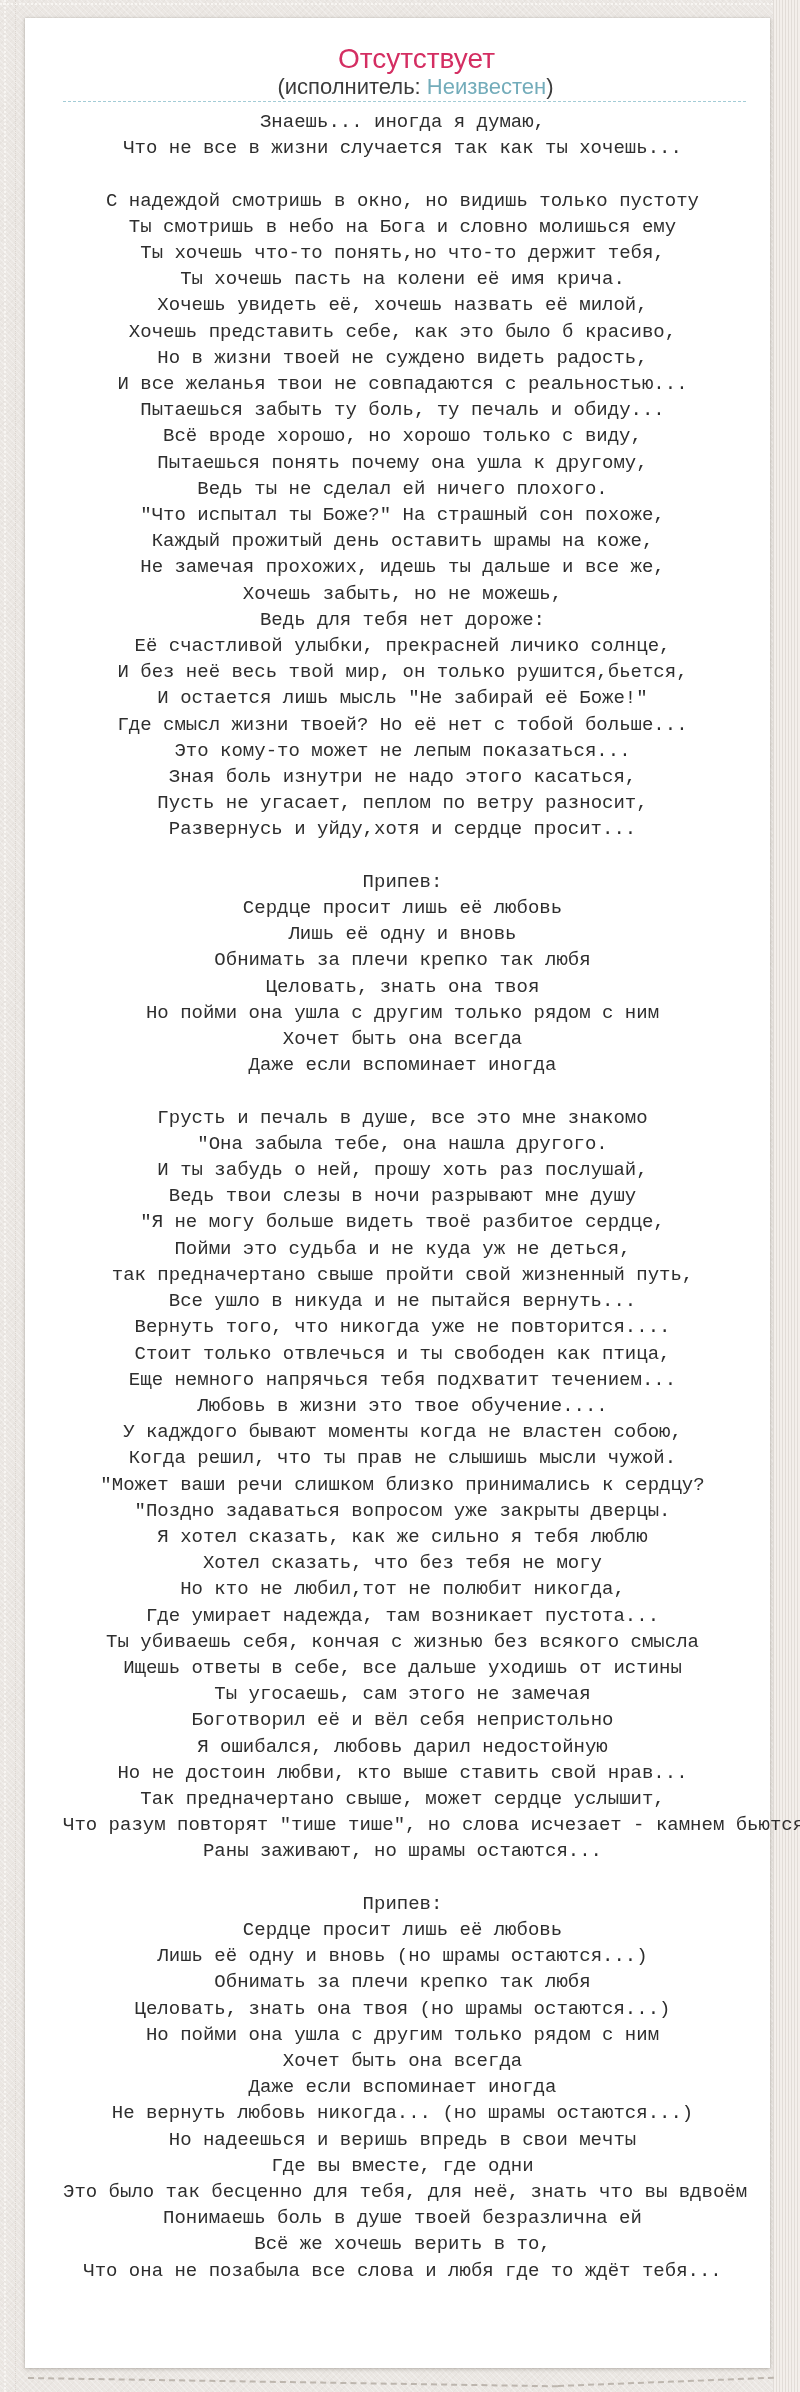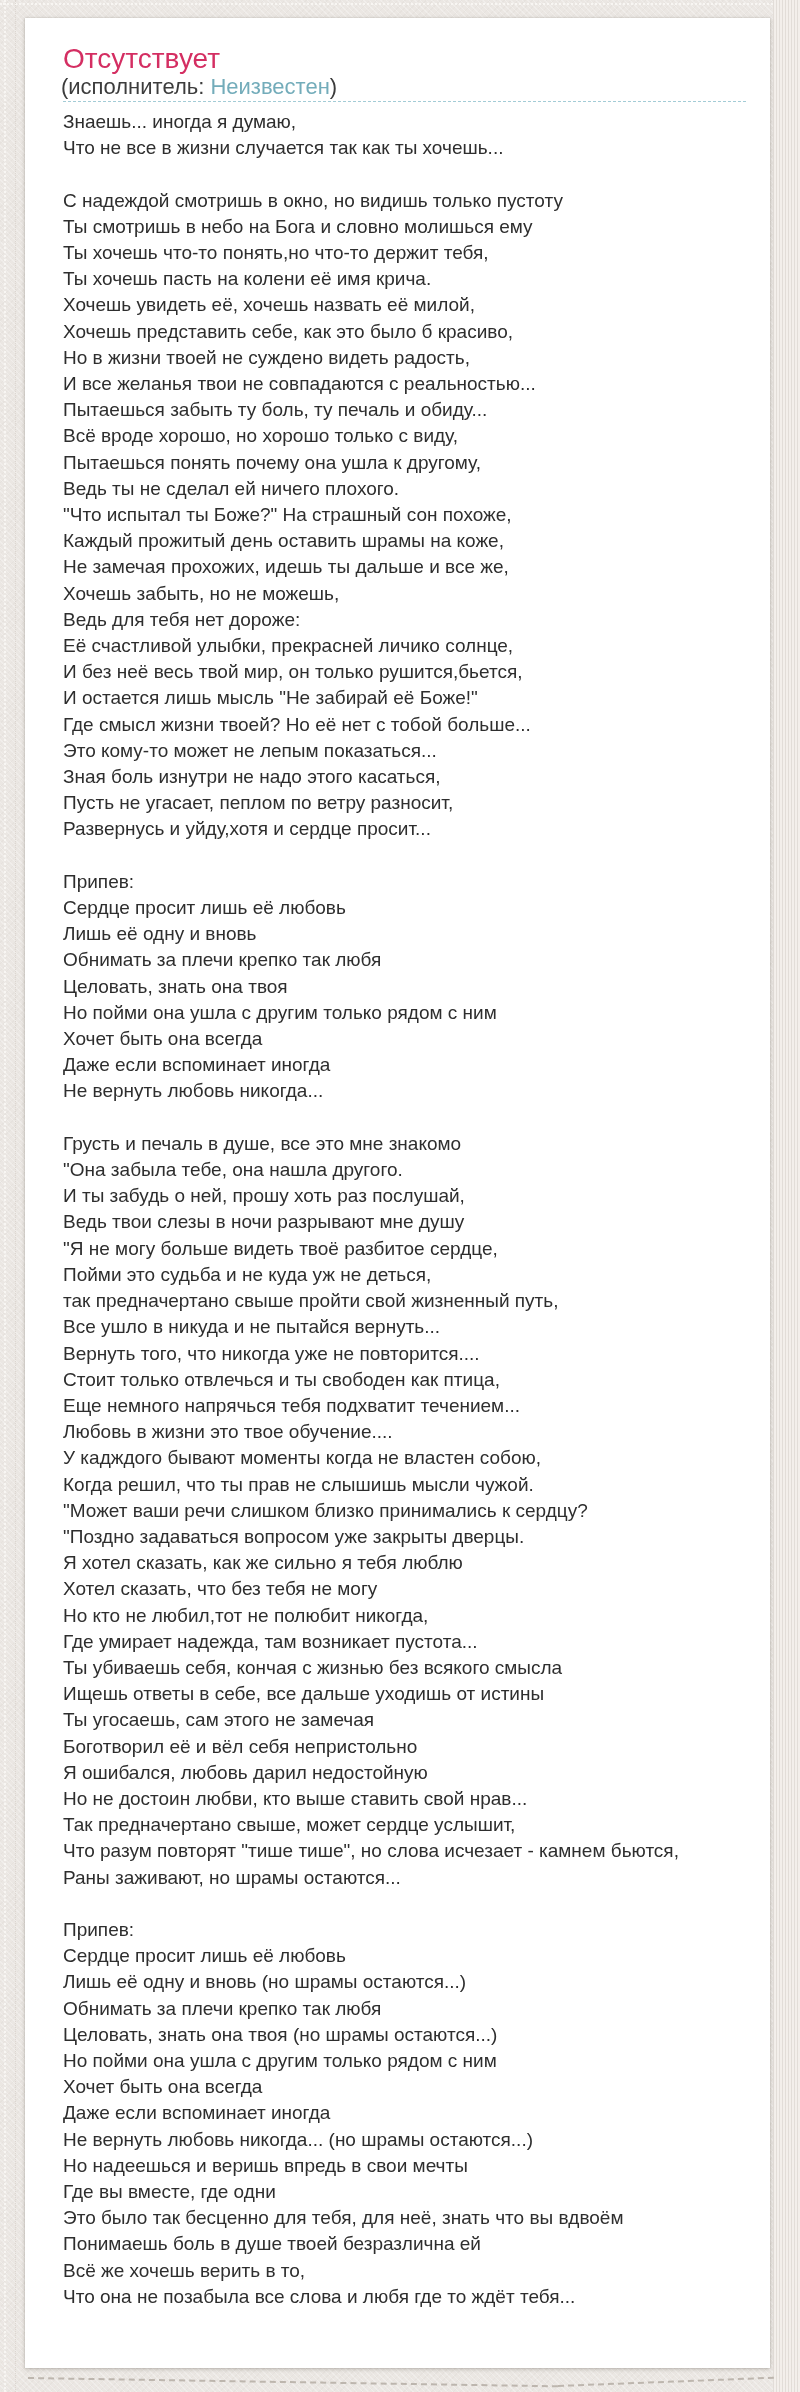--- a/index.html
+++ b/index.html
@@ -24,40 +24,41 @@
     border-left:1px dotted #dcd6d0;
   }
   .right-ribs {
     position:absolute; right:0; top:0; width:27px; height:2392px;
     background:repeating-linear-gradient(90deg, #e2ddd8 0 1px, #f3efeb 1px 3px);
   }
   .card {
     position:absolute; left:25px; top:18px; width:745px; height:2350px;
     background:#ffffff; box-sizing:border-box;
     box-shadow:0 1px 4px rgba(90,80,70,.35), 0 0 1px rgba(90,80,70,.25);
+    text-align:center;
   }
   .title {
     margin:26px 0 0 0; padding:0 0 0 38px;
     font-size:28px; line-height:30px; font-weight:400;
     color:var(--title_pink, #d42e62);
   }
   .subtitle {
     margin-top:2px; padding-left:36px;
     font-size:22px; line-height:22px; color:#3c3c3c; white-space:pre;
   }
   .artist-link { color:var(--link_teal, #73acba); text-decoration:none; cursor:pointer; }
   .separator {
     margin:3px 24px 0 38px; height:0;
     border-bottom:1px dashed var(--dash_blue, #a3ccd6);
   }
   .lyrics {
     padding:7px 28px 0 38px;
     font-size:19px; color:#2e2e2e;
   }
-  .stanza { margin:0 0 26.2px 0; }
+  .stanza { margin:0 0 26.2px 0;font-family:Liberation Mono, monospace; }
   .stanza:last-child { margin-bottom:0; }
   .lyric-line {
     line-height:26.2px; min-height:26.2px; white-space:pre;
   }
   .curl-left {
     position:absolute; left:28px; top:2377px; width:530px; height:0;
     border-bottom:2px dashed #bdb6ae; transform:rotate(0.9deg); transform-origin:left center;
   }
   .curl-right {
     position:absolute; left:558px; top:2385px; width:216px; height:0;
@@ -110,21 +111,20 @@
       </div>
       <div class="stanza">
         <div class="lyric-line">Припев:</div>
         <div class="lyric-line">Сердце просит лишь её любовь</div>
         <div class="lyric-line">Лишь её одну и вновь</div>
         <div class="lyric-line">Обнимать за плечи крепко так любя</div>
         <div class="lyric-line">Целовать, знать она твоя</div>
         <div class="lyric-line">Но пойми она ушла с другим только рядом с ним</div>
         <div class="lyric-line">Хочет быть она всегда</div>
         <div class="lyric-line">Даже если вспоминает иногда</div>
-        <div class="lyric-line">Не вернуть любовь никогда...</div>
       </div>
       <div class="stanza">
         <div class="lyric-line">Грусть и печаль в душе, все это мне знакомо</div>
         <div class="lyric-line">"Она забыла тебе, она нашла другого.</div>
         <div class="lyric-line">И ты забудь о ней, прошу хоть раз послушай,</div>
         <div class="lyric-line">Ведь твои слезы в ночи разрывают мне душу</div>
         <div class="lyric-line">"Я не могу больше видеть твоё разбитое сердце,</div>
         <div class="lyric-line">Пойми это судьба и не куда уж не деться,</div>
         <div class="lyric-line">так предначертано свыше пройти свой жизненный путь,</div>
         <div class="lyric-line">Все ушло в никуда и не пытайся вернуть...</div>

